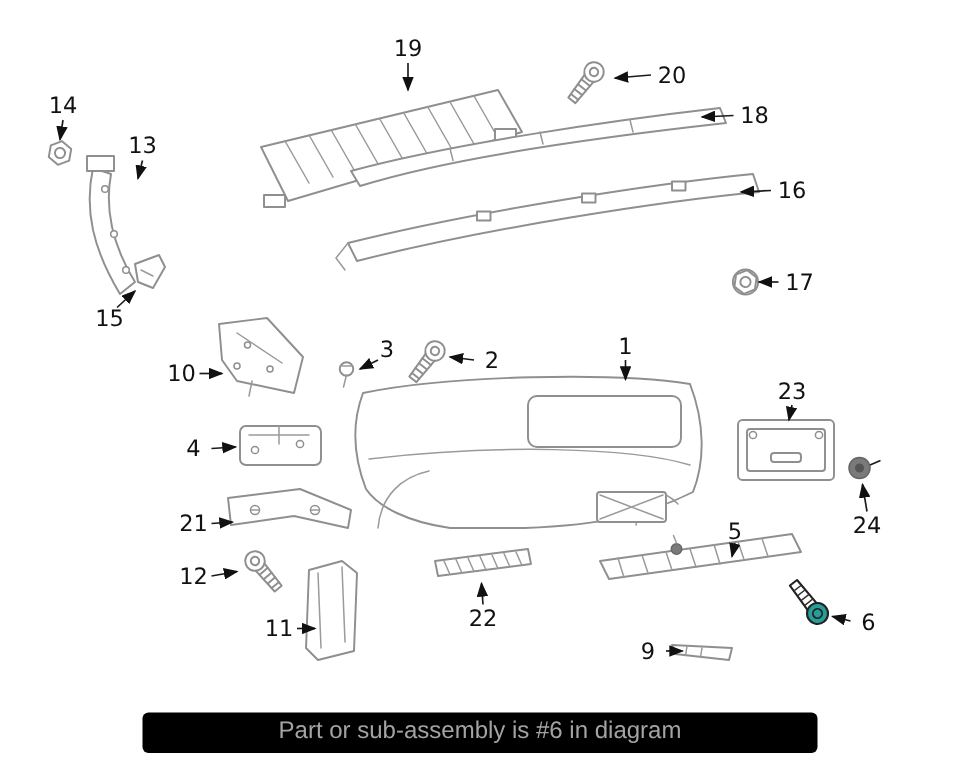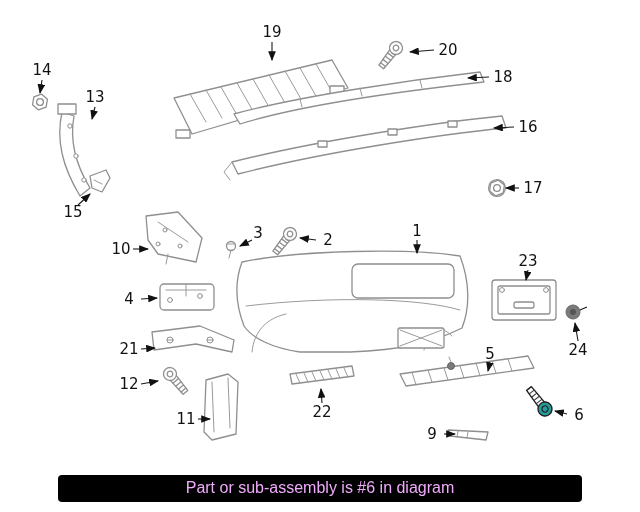--- a/index.html
+++ b/index.html
@@ -7,21 +7,21 @@
          font-family:"Liberation Sans",sans-serif;}
   .stage svg{position:absolute;top:0;left:0;}
   svg .part{stroke:#8f8f8f;stroke-width:1.3;fill:#fff;stroke-linejoin:round;stroke-linecap:round;}
   svg .part .hatch{fill:none;stroke:#9a9a9a;stroke-width:1;}
   svg .part .hole{fill:#fff;stroke:#8f8f8f;stroke-width:1;}
   svg .dark{fill:#7a7a7a;stroke:#666;stroke-width:1;}
   svg .leader{stroke:#1a1a1a;stroke-width:1.1;fill:none;}
   svg text.callout{font-family:"DejaVu Sans","Liberation Sans",sans-serif;font-size:15px;fill:#111;text-anchor:middle;}
   svg .hl{stroke:#222;stroke-width:1.4;fill:#fff;stroke-linejoin:round;stroke-linecap:round;}
   .banner{position:absolute;left:50%;bottom:10px;transform:translateX(-50%);
-          width:524px;background:#000;color:#f0abfc;text-align:center;
+          width:450px;background:#000;color:#a3a3a3;text-align:center;
           border-radius:4px;padding:2px 0 4px 0;}
   .banner .line{font-size:16px;line-height:21px;white-space:nowrap;}
 </style>
 </head>
 <body>
 
 <div class="stage">
 
 <svg width="640" height="456" viewBox="0 0 640 456">
   <defs>

